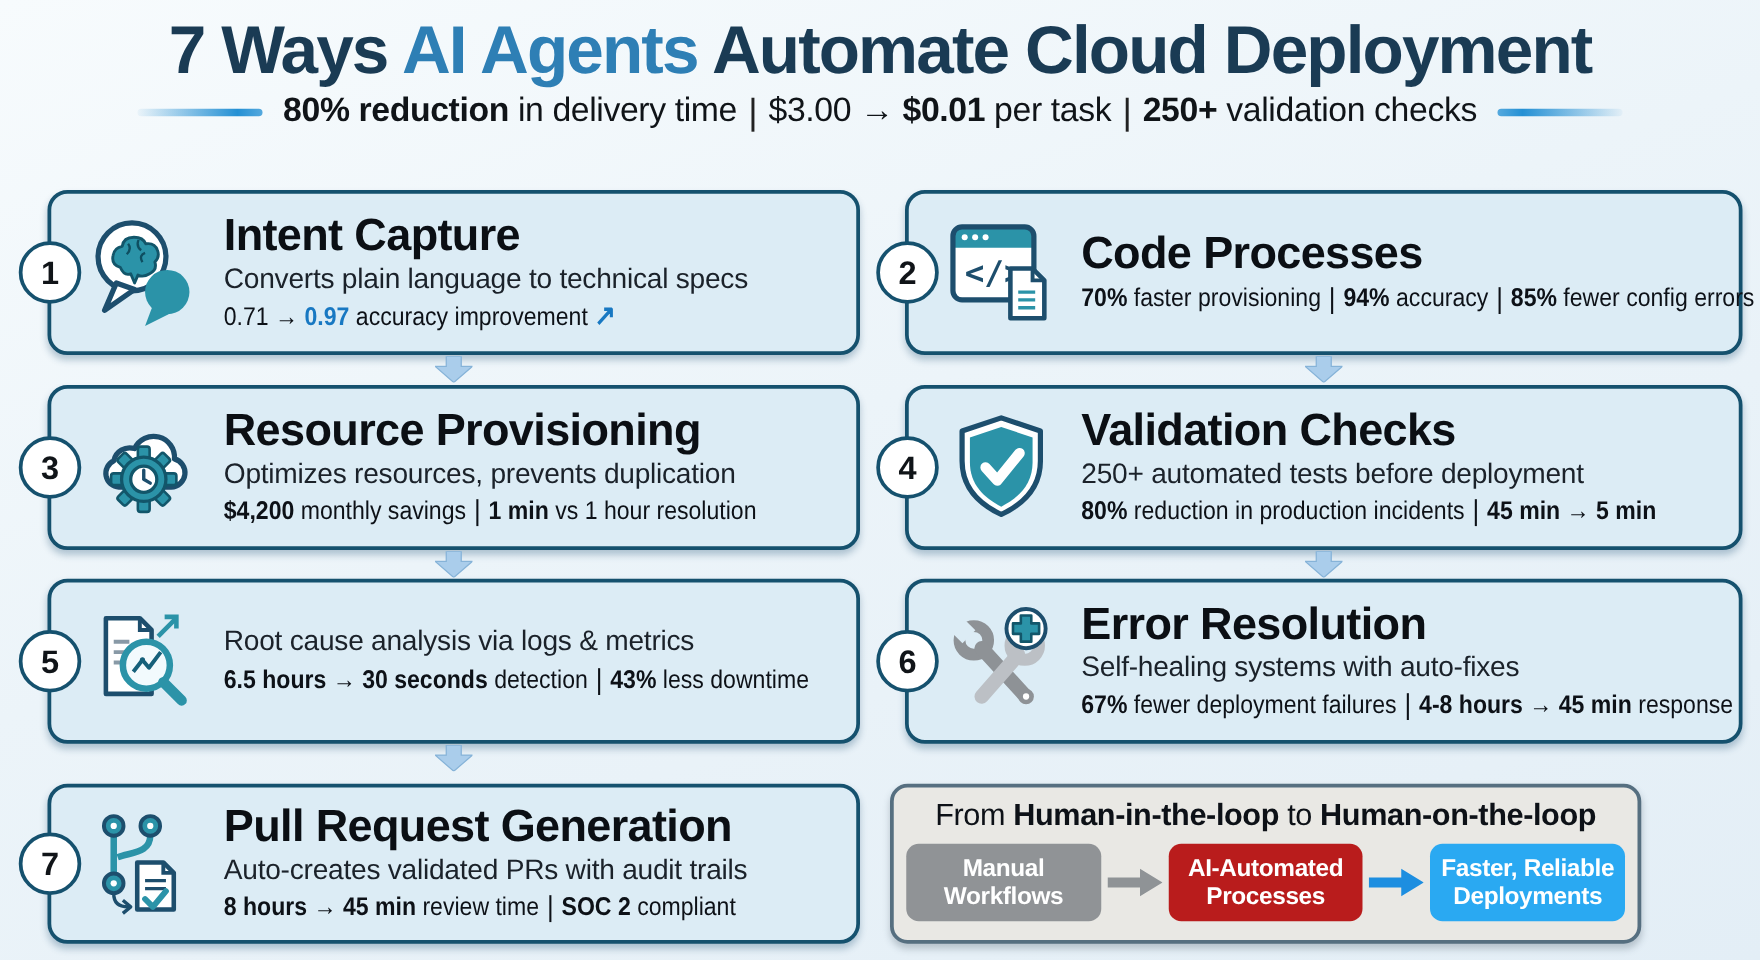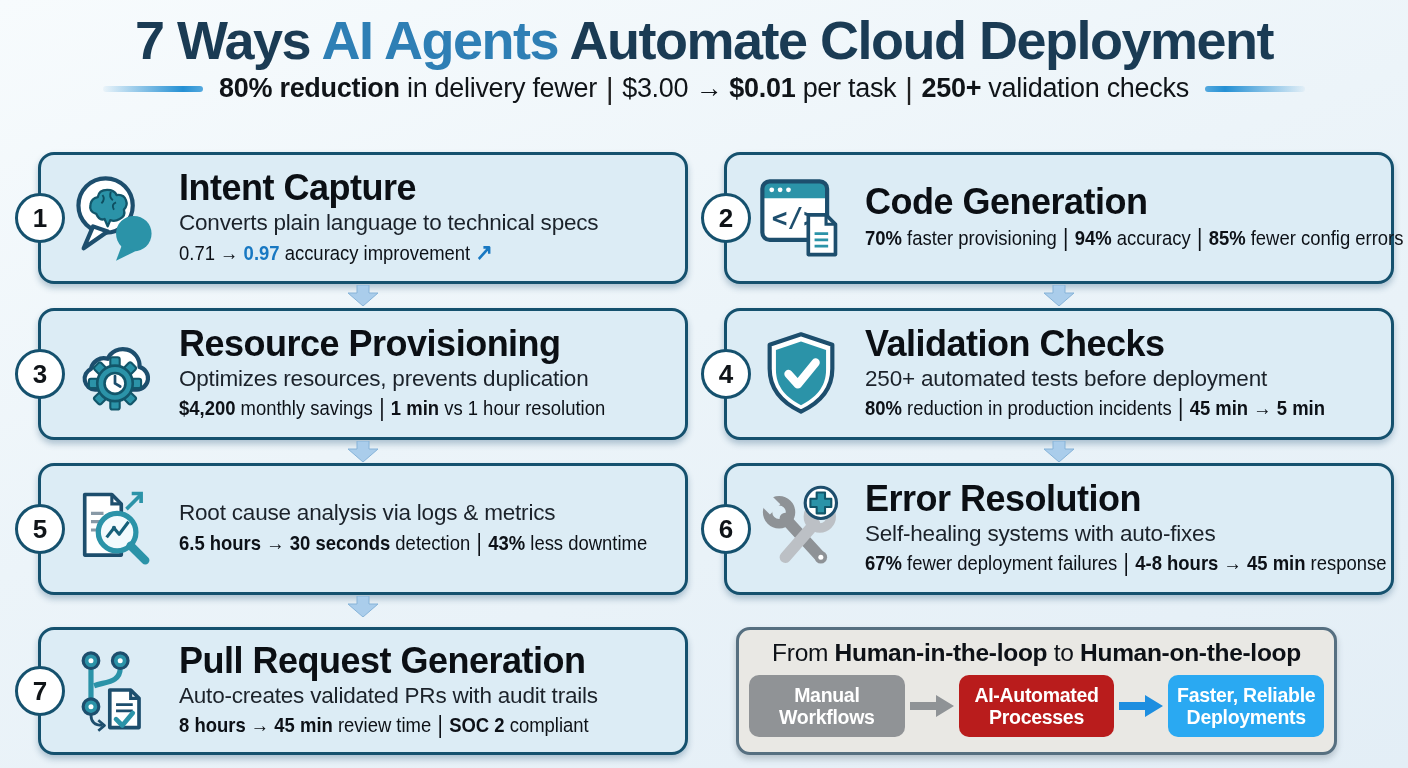--- a/index.html
+++ b/index.html
@@ -46,21 +46,21 @@
   .card-title{font-size:36px;font-weight:700;color:#0b0f14;letter-spacing:-0.5px;margin-bottom:4px;line-height:1.05;}
   .card-desc{font-size:22.5px;color:#1b222a;letter-spacing:-0.2px;margin-bottom:4px;line-height:1.1;}
   .card-metrics{font-size:20.5px;color:#0d1117;white-space:nowrap;transform:scaleX(.9);transform-origin:0 50%;line-height:1.2;}
   .card-metrics .seg-b{font-weight:700;}
   .card-metrics .seg-bb{font-weight:700;color:var(--c-metric_blue);}
   .card-metrics .seg-sep{font-weight:400;margin:0 7px;font-size:23px;vertical-align:-1px;}
   .card-metrics .seg-up{color:var(--c-metric_blue);font-weight:700;font-size:23px;}
   .flow-arrow{position:absolute;width:30px;height:21px;}
   
   .summary{
-    position:absolute;left:736px;top:627px;width:601px;height:128px;box-sizing:border-box;
+    position:absolute;left:712px;top:627px;width:601px;height:128px;box-sizing:border-box;
     background:var(--c-summary_bg);border:3px solid var(--c-summary_border);
     border-radius:14px;box-shadow:0 4px 6px rgba(60,80,95,.28);
   }
   .summary-title{text-align:center;font-size:24.5px;margin-top:9px;color:#0d1117;letter-spacing:-0.3px;}
   .summary-title .seg-b{font-weight:700;}
   .pills{display:flex;align-items:center;justify-content:center;gap:5px;margin-top:8px;padding:0 10px;}
   .pill{
     border-radius:10px;color:#fff;font-weight:700;font-size:19.5px;line-height:1.15;
     text-align:center;width:170px;height:62px;box-sizing:border-box;padding:6px 8px;
     display:flex;align-items:center;justify-content:center;letter-spacing:-0.3px;
@@ -68,21 +68,21 @@
   .pill-arrow{flex:0 0 auto;display:flex;}
 </style>
 </head>
 <body>
 
 <div id="canvas">
   <header>
     <h1><span class="seg-navy">7 Ways </span><span class="seg-blue">AI Agents</span><span class="seg-navy"> Automate Cloud Deployment</span></h1>
     <div class="subtitle-row">
       <span class="rule rule-left"></span>
-      <div class="subtitle"><span class="seg-b">80% reduction</span><span class="seg-r"> in delivery fewer</span><span class="seg-sep">|</span><span class="seg-r">$3.00 </span><span class="seg-b">→ $0.01</span><span class="seg-r"> per task</span><span class="seg-sep">|</span><span class="seg-b">250+</span><span class="seg-r"> validation checks</span></div>
+      <div class="subtitle"><span class="seg-b">80% reduction</span><span class="seg-r"> in delivery time</span><span class="seg-sep">|</span><span class="seg-r">$3.00 </span><span class="seg-b">→ $0.01</span><span class="seg-r"> per task</span><span class="seg-sep">|</span><span class="seg-b">250+</span><span class="seg-r"> validation checks</span></div>
       <span class="rule rule-right"></span>
     </div>
   </header>
 
   <div id="cards">
       <div class="card" style="left: 38px; top: 152px; width: 650px; height: 132px;">
         <div class="badge">1</div>
     <div class="icon-box">
           <svg viewBox="0 0 90 90" width="94" height="94">
     <circle cx="36" cy="33" r="26" fill="#fff" stroke="var(--c-icon_outline)" stroke-width="4"></circle>
@@ -109,21 +109,21 @@
     <circle cx="17" cy="18" r="2.3" fill="#fff"></circle>
             <circle cx="25" cy="18" r="2.3" fill="#fff"></circle>
             <circle cx="33" cy="18" r="2.3" fill="#fff"></circle>
     <text x="17" y="54" font-family="DejaVu Sans Mono, monospace" font-size="25" font-weight="bold" fill="var(--c-icon_outline)">&lt;/&gt;</text>
     <path d="M52 42 h17 l9 9 v29 h-26 z" fill="#fff" stroke="var(--c-icon_outline)" stroke-width="3.5" stroke-linejoin="round"></path>
     <path d="M69 42 v9 h9" fill="none" stroke="var(--c-icon_outline)" stroke-width="3"></path>
     <path d="M58 60 h13 M58 66 h13 M58 72 h13" stroke="var(--c-teal)" stroke-width="2.6"></path>
    </svg>
         </div>
     <div class="card-text">
-      <div class="card-title">Code Generation</div>
+      <div class="card-title">Code Processes</div>
       <div class="card-metrics"><span class="seg-b">70%</span><span class="seg-r"> faster provisioning</span><span class="seg-sep">|</span><span class="seg-b">94%</span><span class="seg-r"> accuracy</span><span class="seg-sep">|</span><span class="seg-b">85%</span><span class="seg-r"> fewer config errors</span></div>
     </div>
       </div>
       <div class="card" style="left: 38px; top: 308px; width: 650px; height: 132px;">
         <div class="badge">3</div>
     <div class="icon-box">
           <svg viewBox="0 0 90 90" width="94" height="94">
     <path d="M26 60 h40 a11 11 0 0 0 2.5-21.6 A16 16 0 0 0 38 30.5 A12.5 12.5 0 0 0 22 40 a10.5 10.5 0 0 0 4 20 z" fill="#fff" stroke="var(--c-icon_outline)" stroke-width="4" stroke-linejoin="round"></path>
     <g transform="translate(45,54)">
       <g fill="var(--c-teal)" stroke="#12566a" stroke-width="2">

